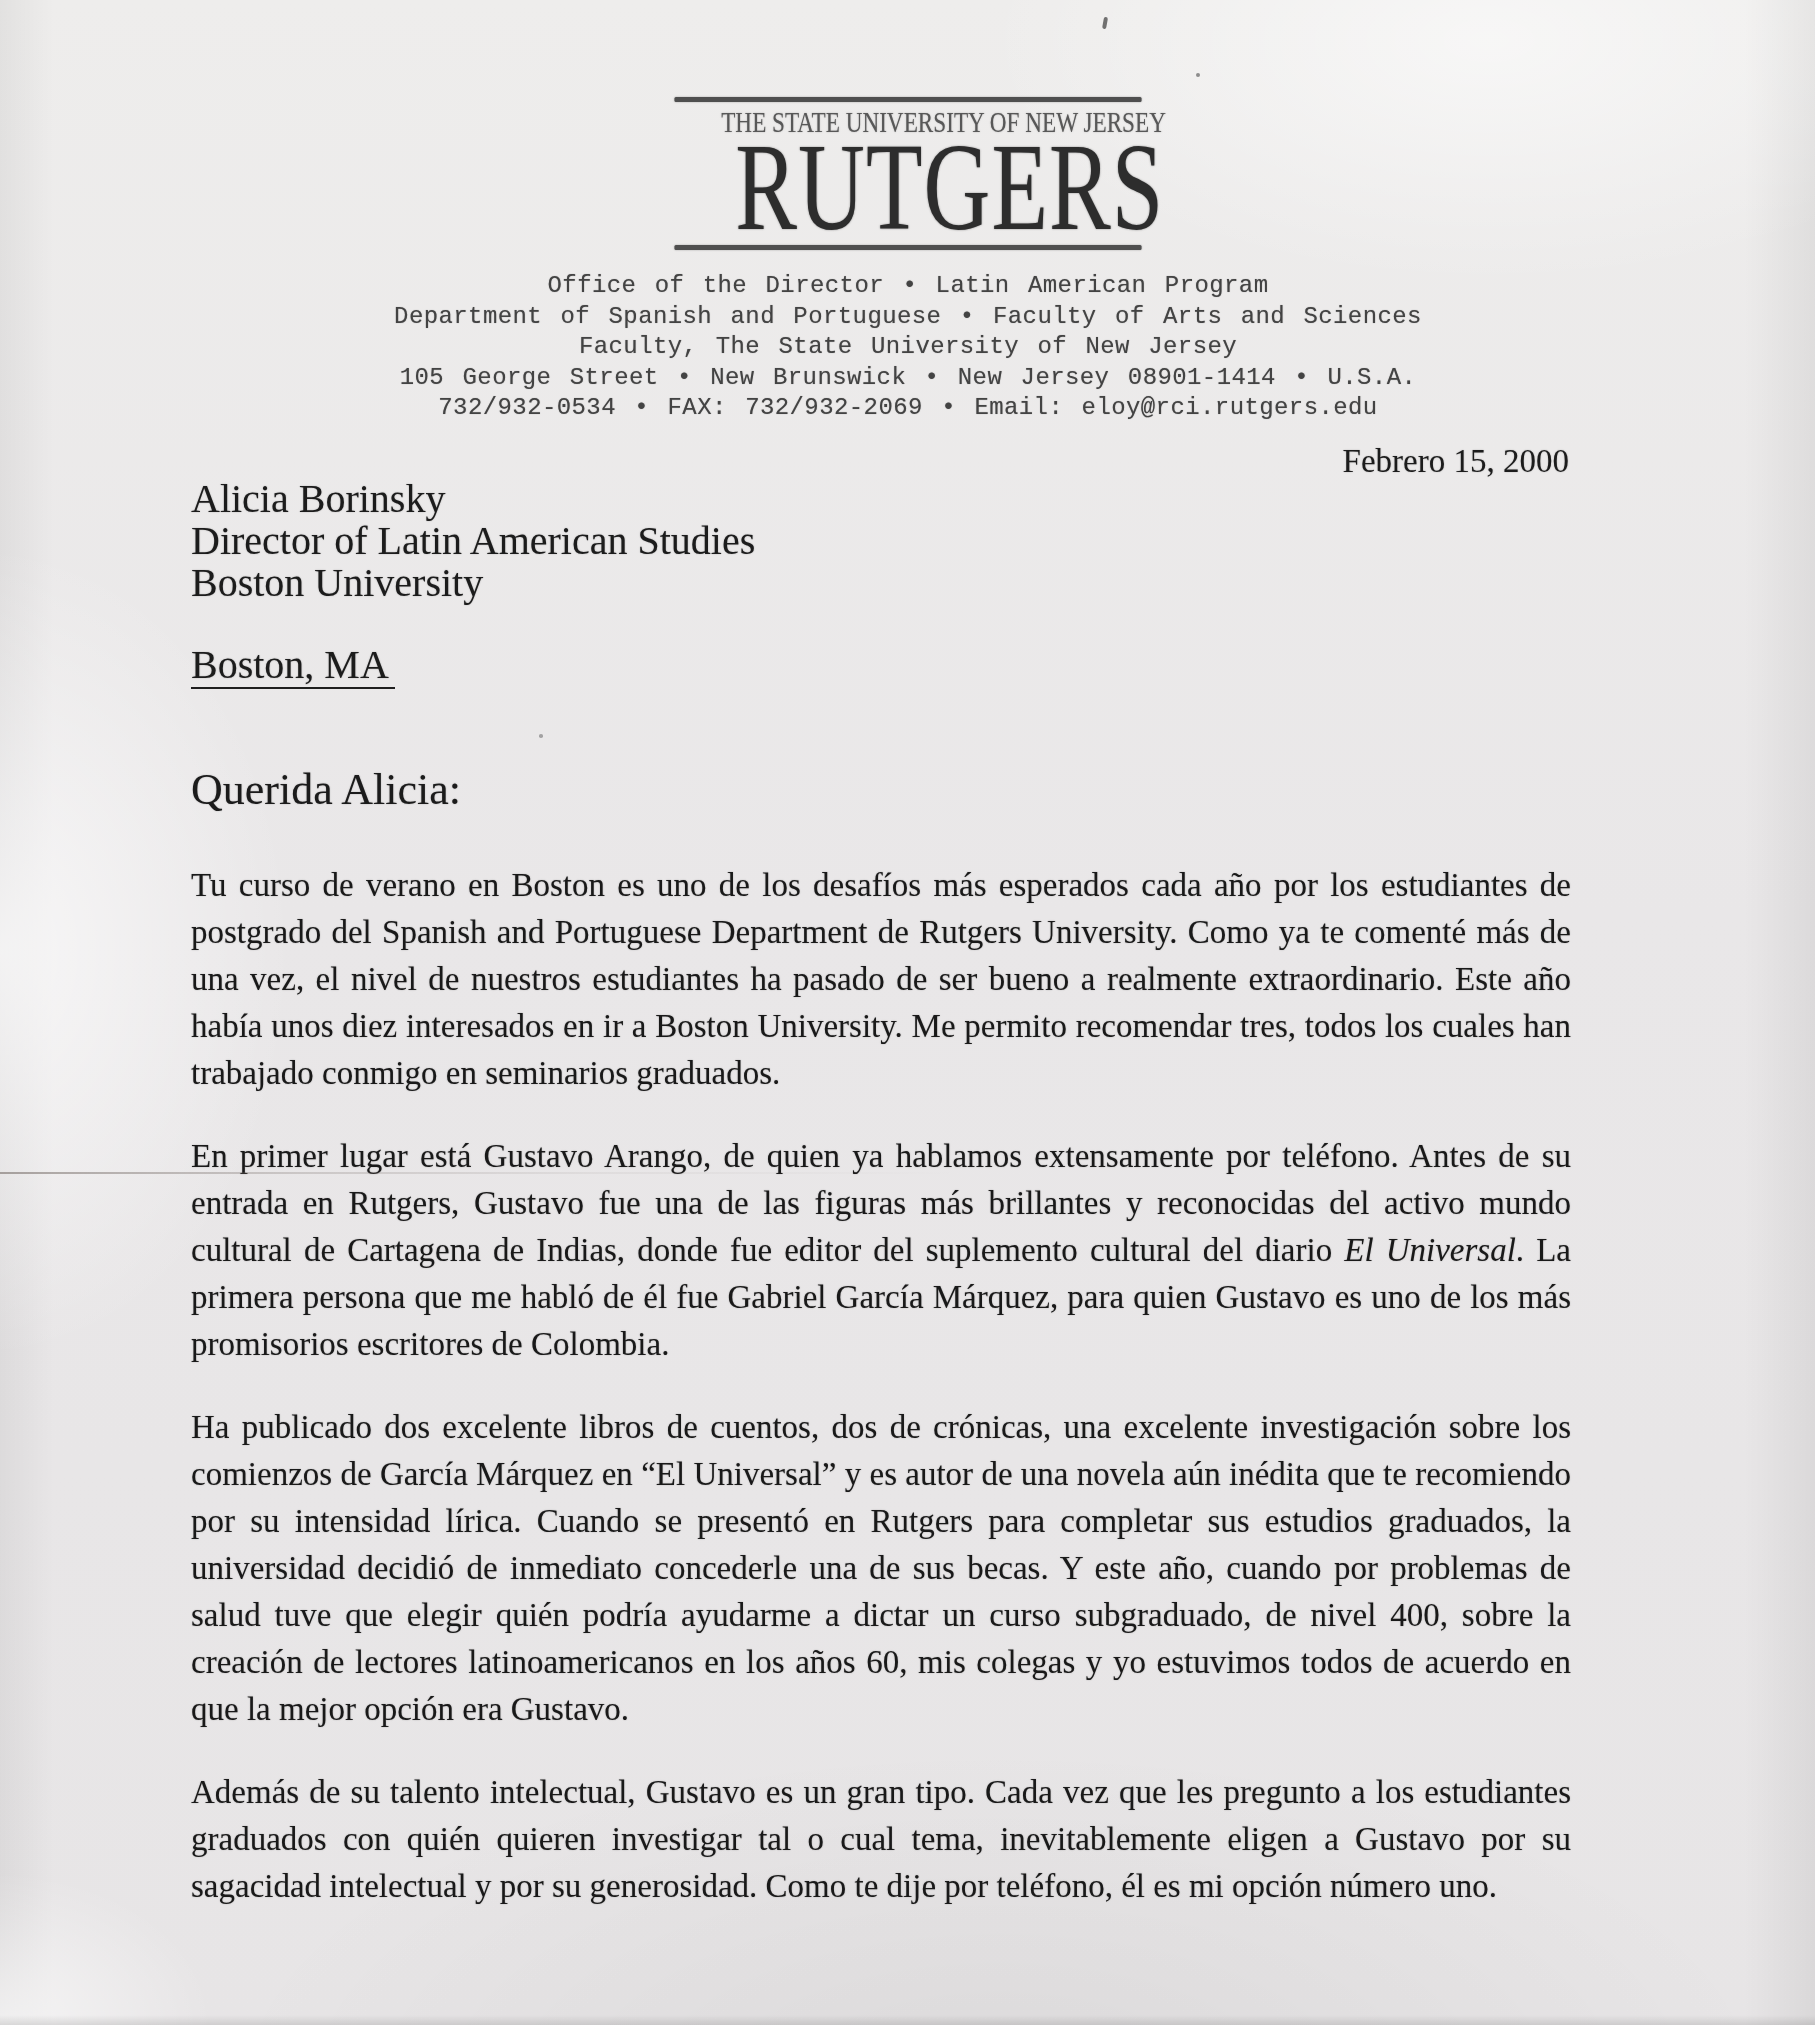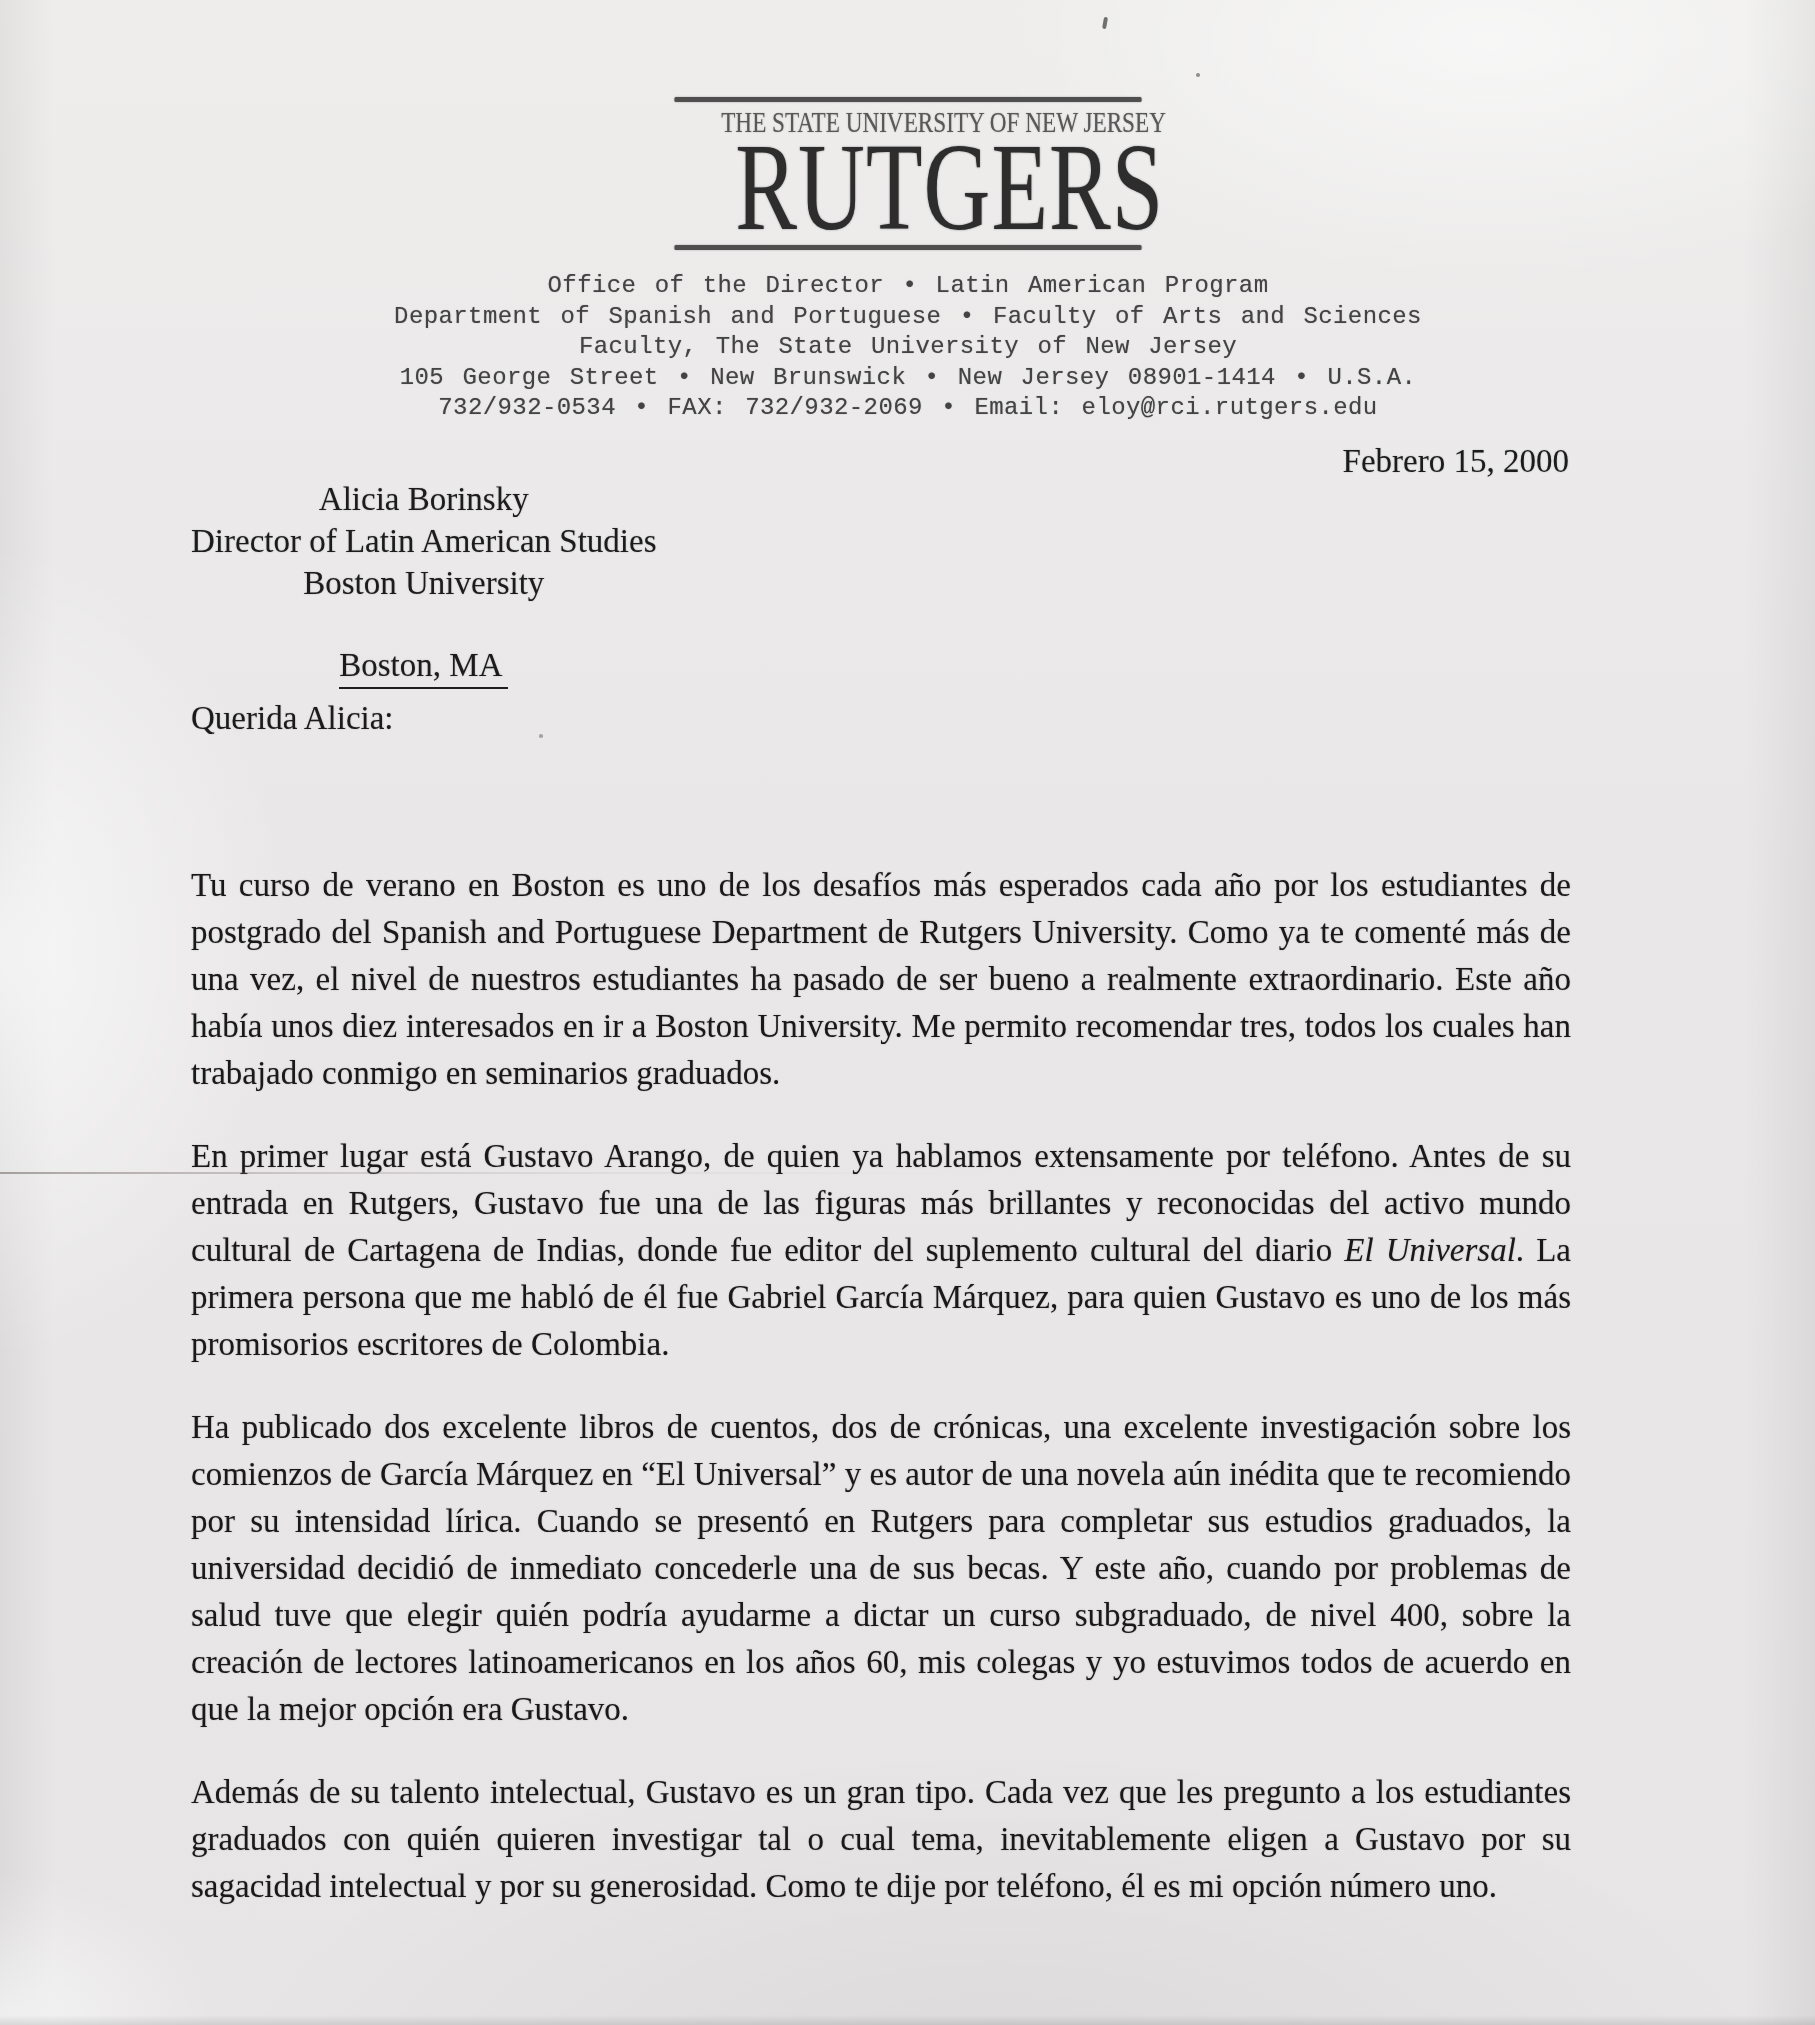--- a/index.html
+++ b/index.html
@@ -52,28 +52,28 @@
     text-shadow: 0 0 1.1px rgba(70,70,70,.45);
   }
 
   
   .date {
     position: absolute; top: 435px; right: 247px;
     font-size: 33px; color: #1c1c1c; margin-top: 8px;
   }
   .recipient {
     position: absolute; top: 478px; left: 191px;
-    font-size: 33px; line-height: 42px; color: #1c1c1c; text-align: center;
+    font-size: 40px; line-height: 42px; color: #1c1c1c;
   }
   .recipient .underlined {
     display: inline-block; border-bottom: 2.9px solid #1f1f1f; padding: 0 5.8px 0.7px 0; margin-top: 40px;
   }
   .salutation {
-    position: absolute; top: 700px; left: 191px;
-    font-size: 33px; color: #1b1b1b;
+    position: absolute; top: 764px; left: 191px;
+    font-size: 44px; color: #1b1b1b;
   }
   .letter-body {
     position: absolute; top: 858px; left: 191px; width: 1380px;
     font-size: 33px; line-height: 47px; text-align: justify;
     color: #191919;
   }
   .letter-body p { margin: 4px 0 36px 0; }
   .letter-body em { font-style: italic; }
 
   

